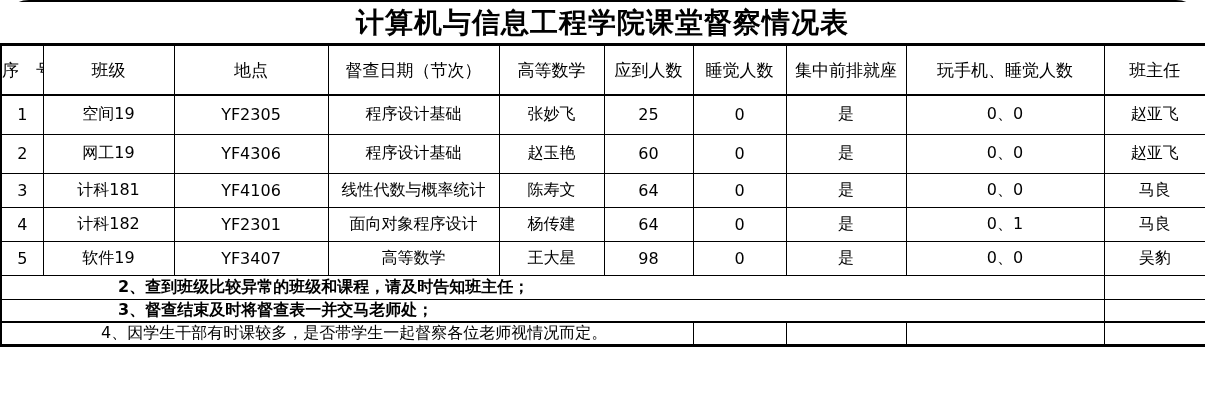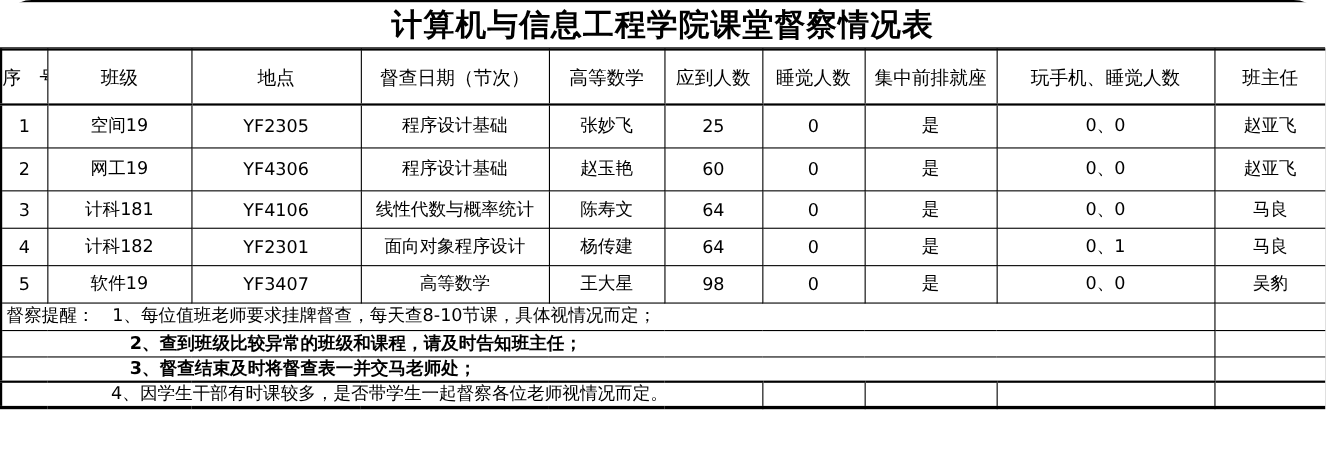--- a/index.html
+++ b/index.html
@@ -131,24 +131,20 @@
           <td>高等数学</td>
           <td>王大星</td>
           <td>98</td>
           <td>0</td>
           <td>是</td>
           <td>0、0</td>
           <td>吴豹</td>
         </tr>
       </tbody>
     <tbody>
-      <tr class="nr1">
-        <td colspan="9" class="note-cell"><span>督察提醒：</span><span class="note-gap">1、每位值班老师要求挂牌督查，每天查8-10节课，具体视情况而定；</span></td>
-        <td></td>
-      </tr>
       <tr class="nr2">
         <td colspan="9" class="note-cell indent1">2、查到班级比较异常的班级和课程，请及时告知班主任；</td>
         <td></td>
       </tr>
       <tr class="nr3">
         <td colspan="9" class="note-cell indent1">3、督查结束及时将督查表一并交马老师处；</td>
         <td></td>
       </tr>
       <tr class="nr4">
         <td colspan="6" class="note-cell indent2">4、因学生干部有时课较多，是否带学生一起督察各位老师视情况而定。</td>

